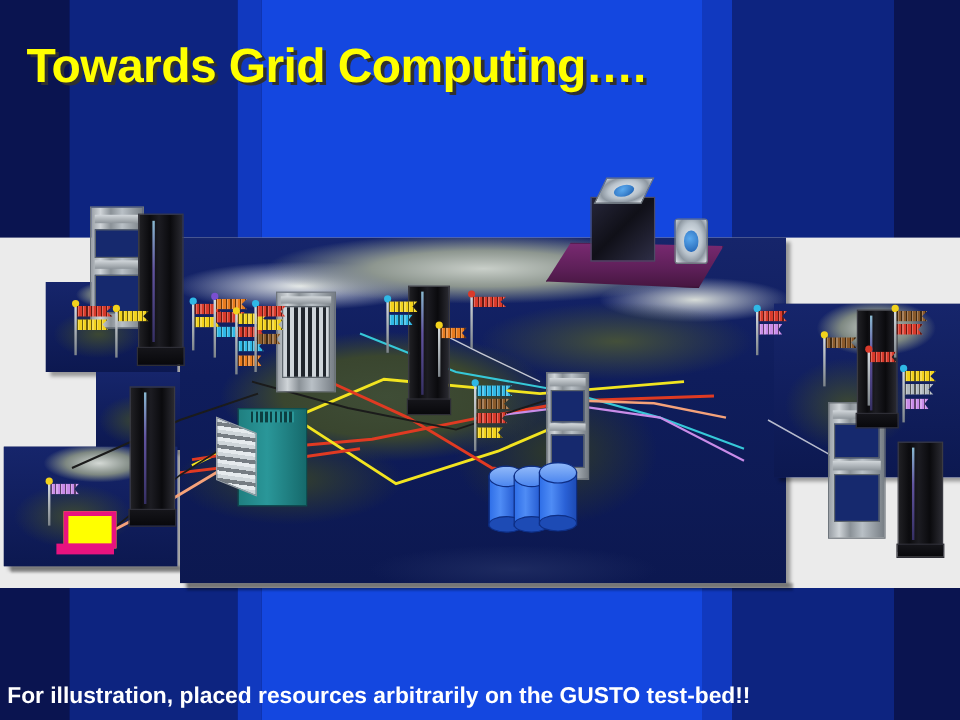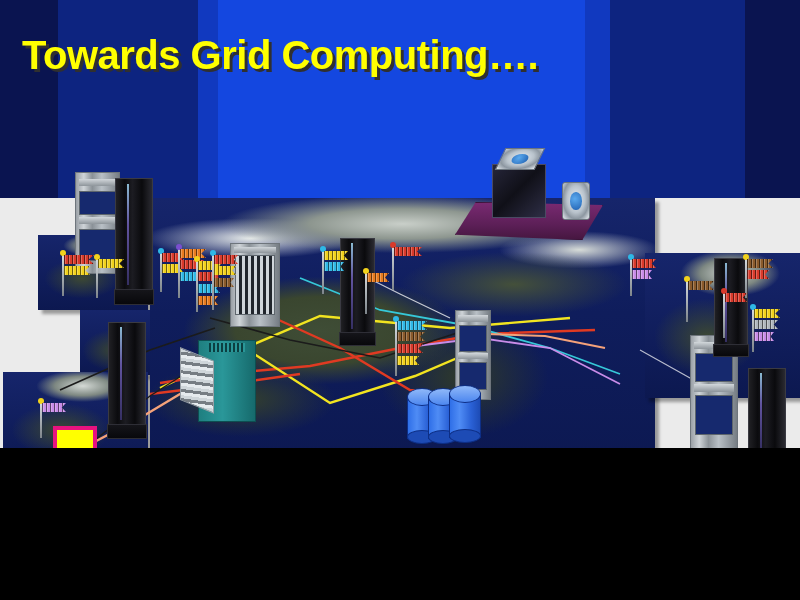--- a/index.html
+++ b/index.html
@@ -1,17 +1,17 @@
 <!DOCTYPE html>
 <html><head>
 <meta charset="utf-8">
 <style>
   html,body{margin:0;padding:0;background:#000;}
   #slide{
-    position:relative;width:800px;height:448px;overflow:hidden;
+    position:relative;width:800px;height:600px;overflow:hidden;
     font-family:"Liberation Sans", sans-serif;
     background:#0a1450;
   }
   
   .stripes{position:absolute;inset:0;display:flex;}
   .stripe{height:100%;}
   
   .grey-band{position:absolute;left:0;top:198px;width:800px;height:292px;background:#ebebeb;}
   
   .title{
@@ -464,14 +464,15 @@
     <div class="flag" style="left:40px;top:252px;height:36px;">
       <div class="pole"></div>
       <div class="knob" style="background:#f2d21c;"></div>
       <div class="pennant" style="width:24px;background:#c98ce8;">
           <i></i>
         </div>
     </div>
 
   </div>
 
+  <div class="caption">For illustration, placed resources arbitrarily on the GUSTO test-bed!!</div>
 
 </div>
 
 </body></html>

